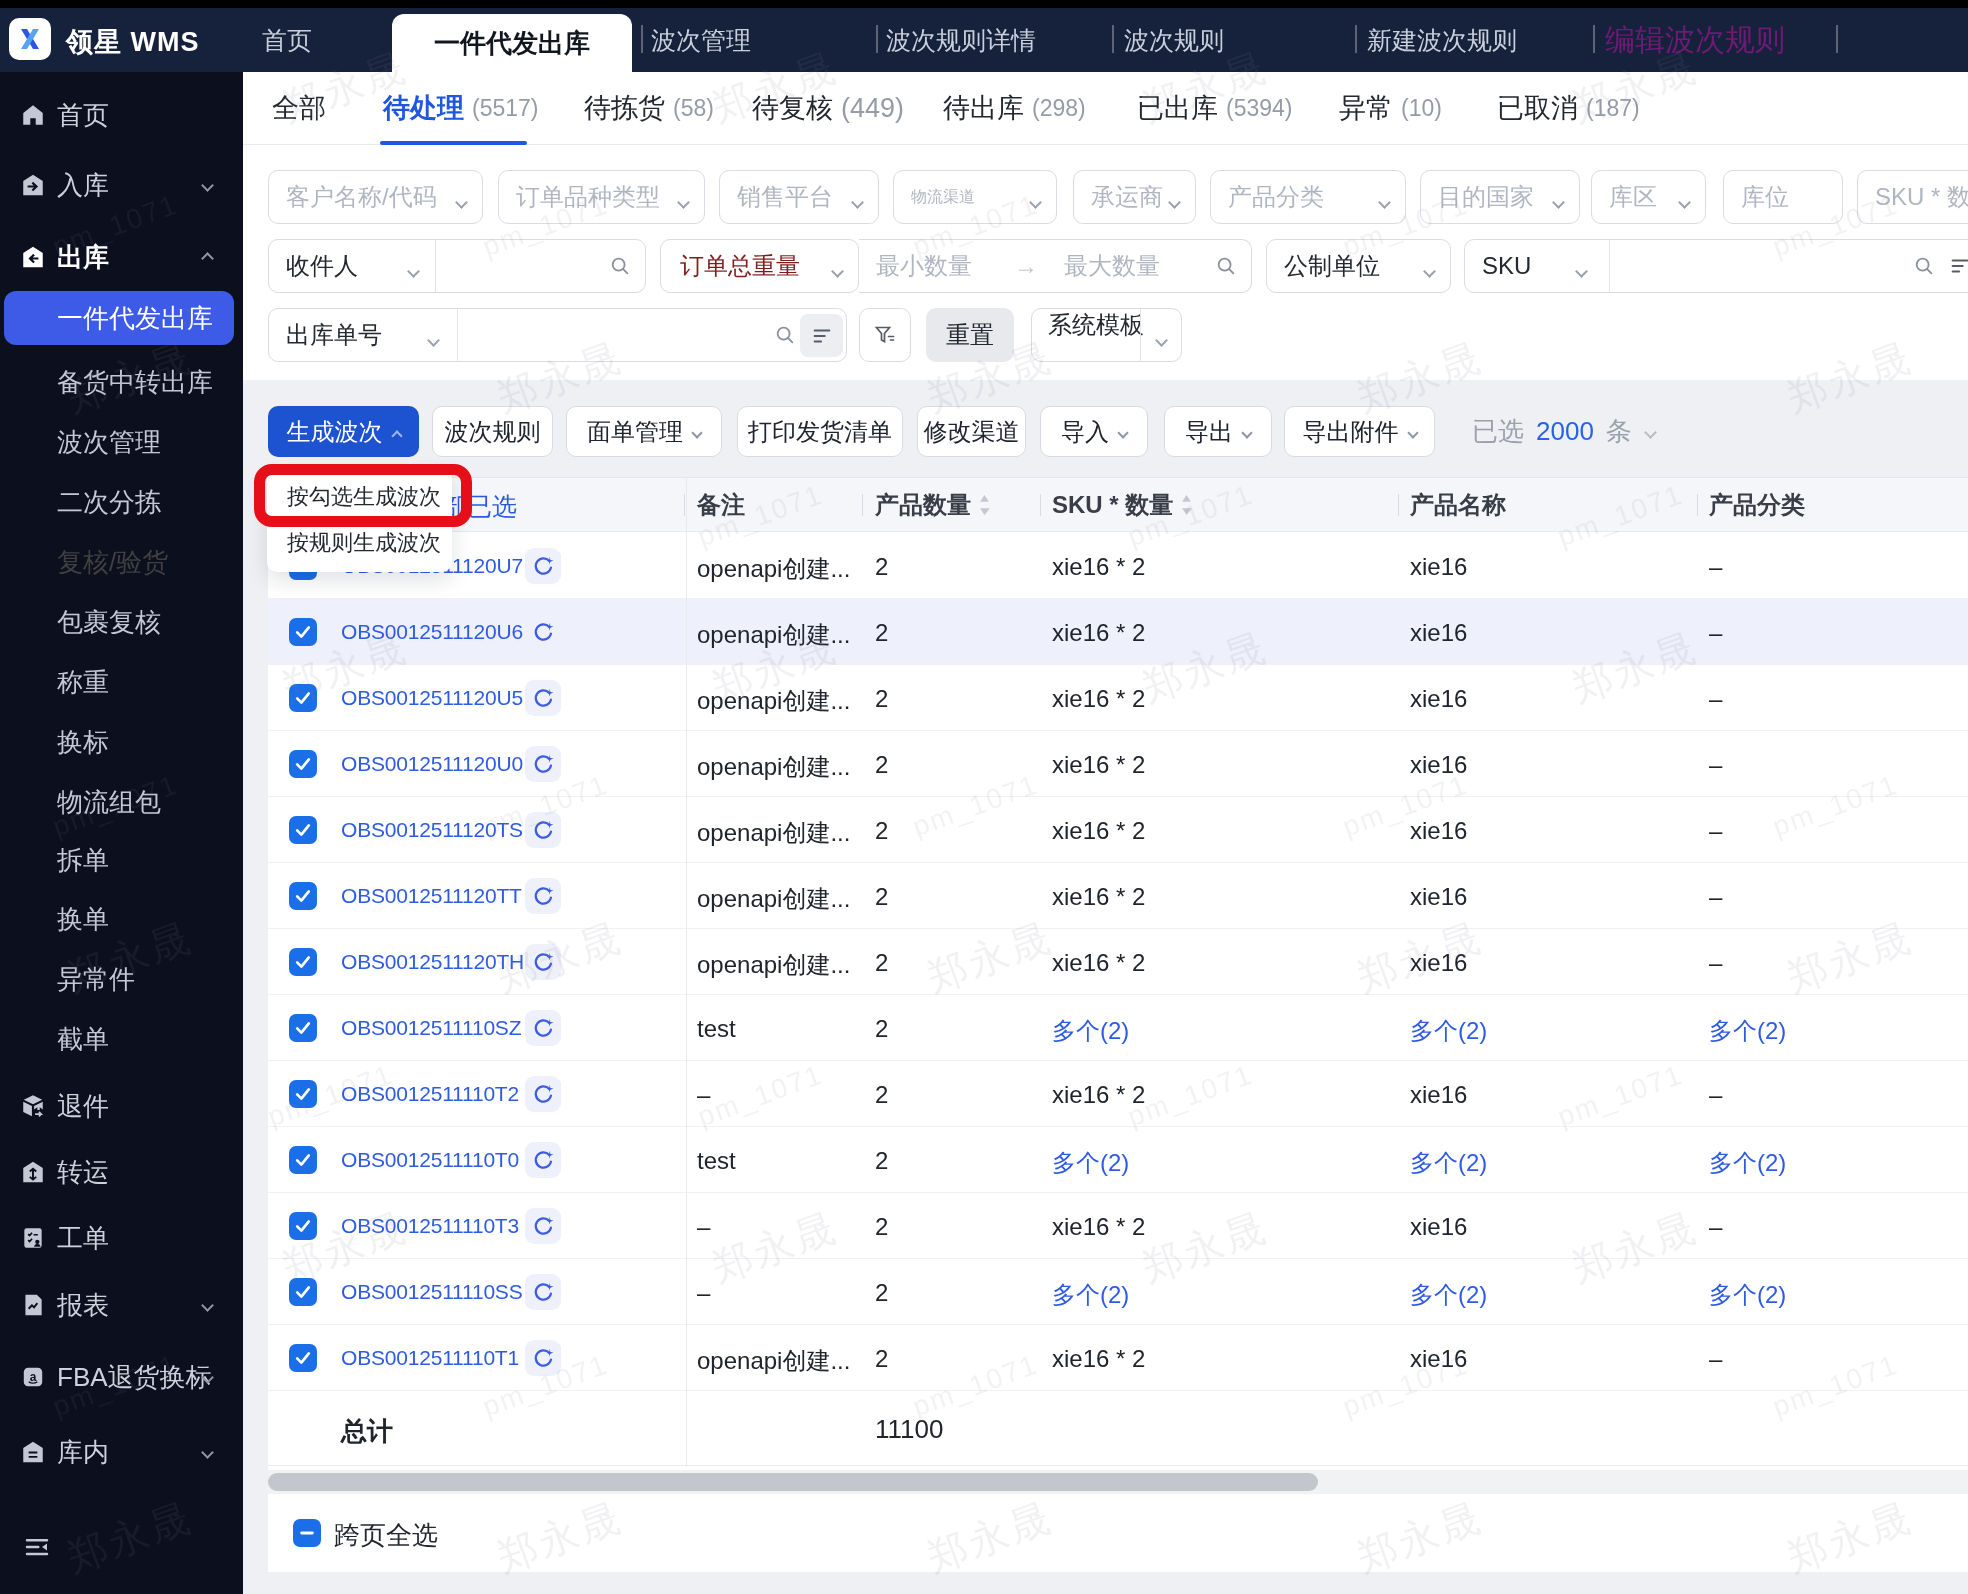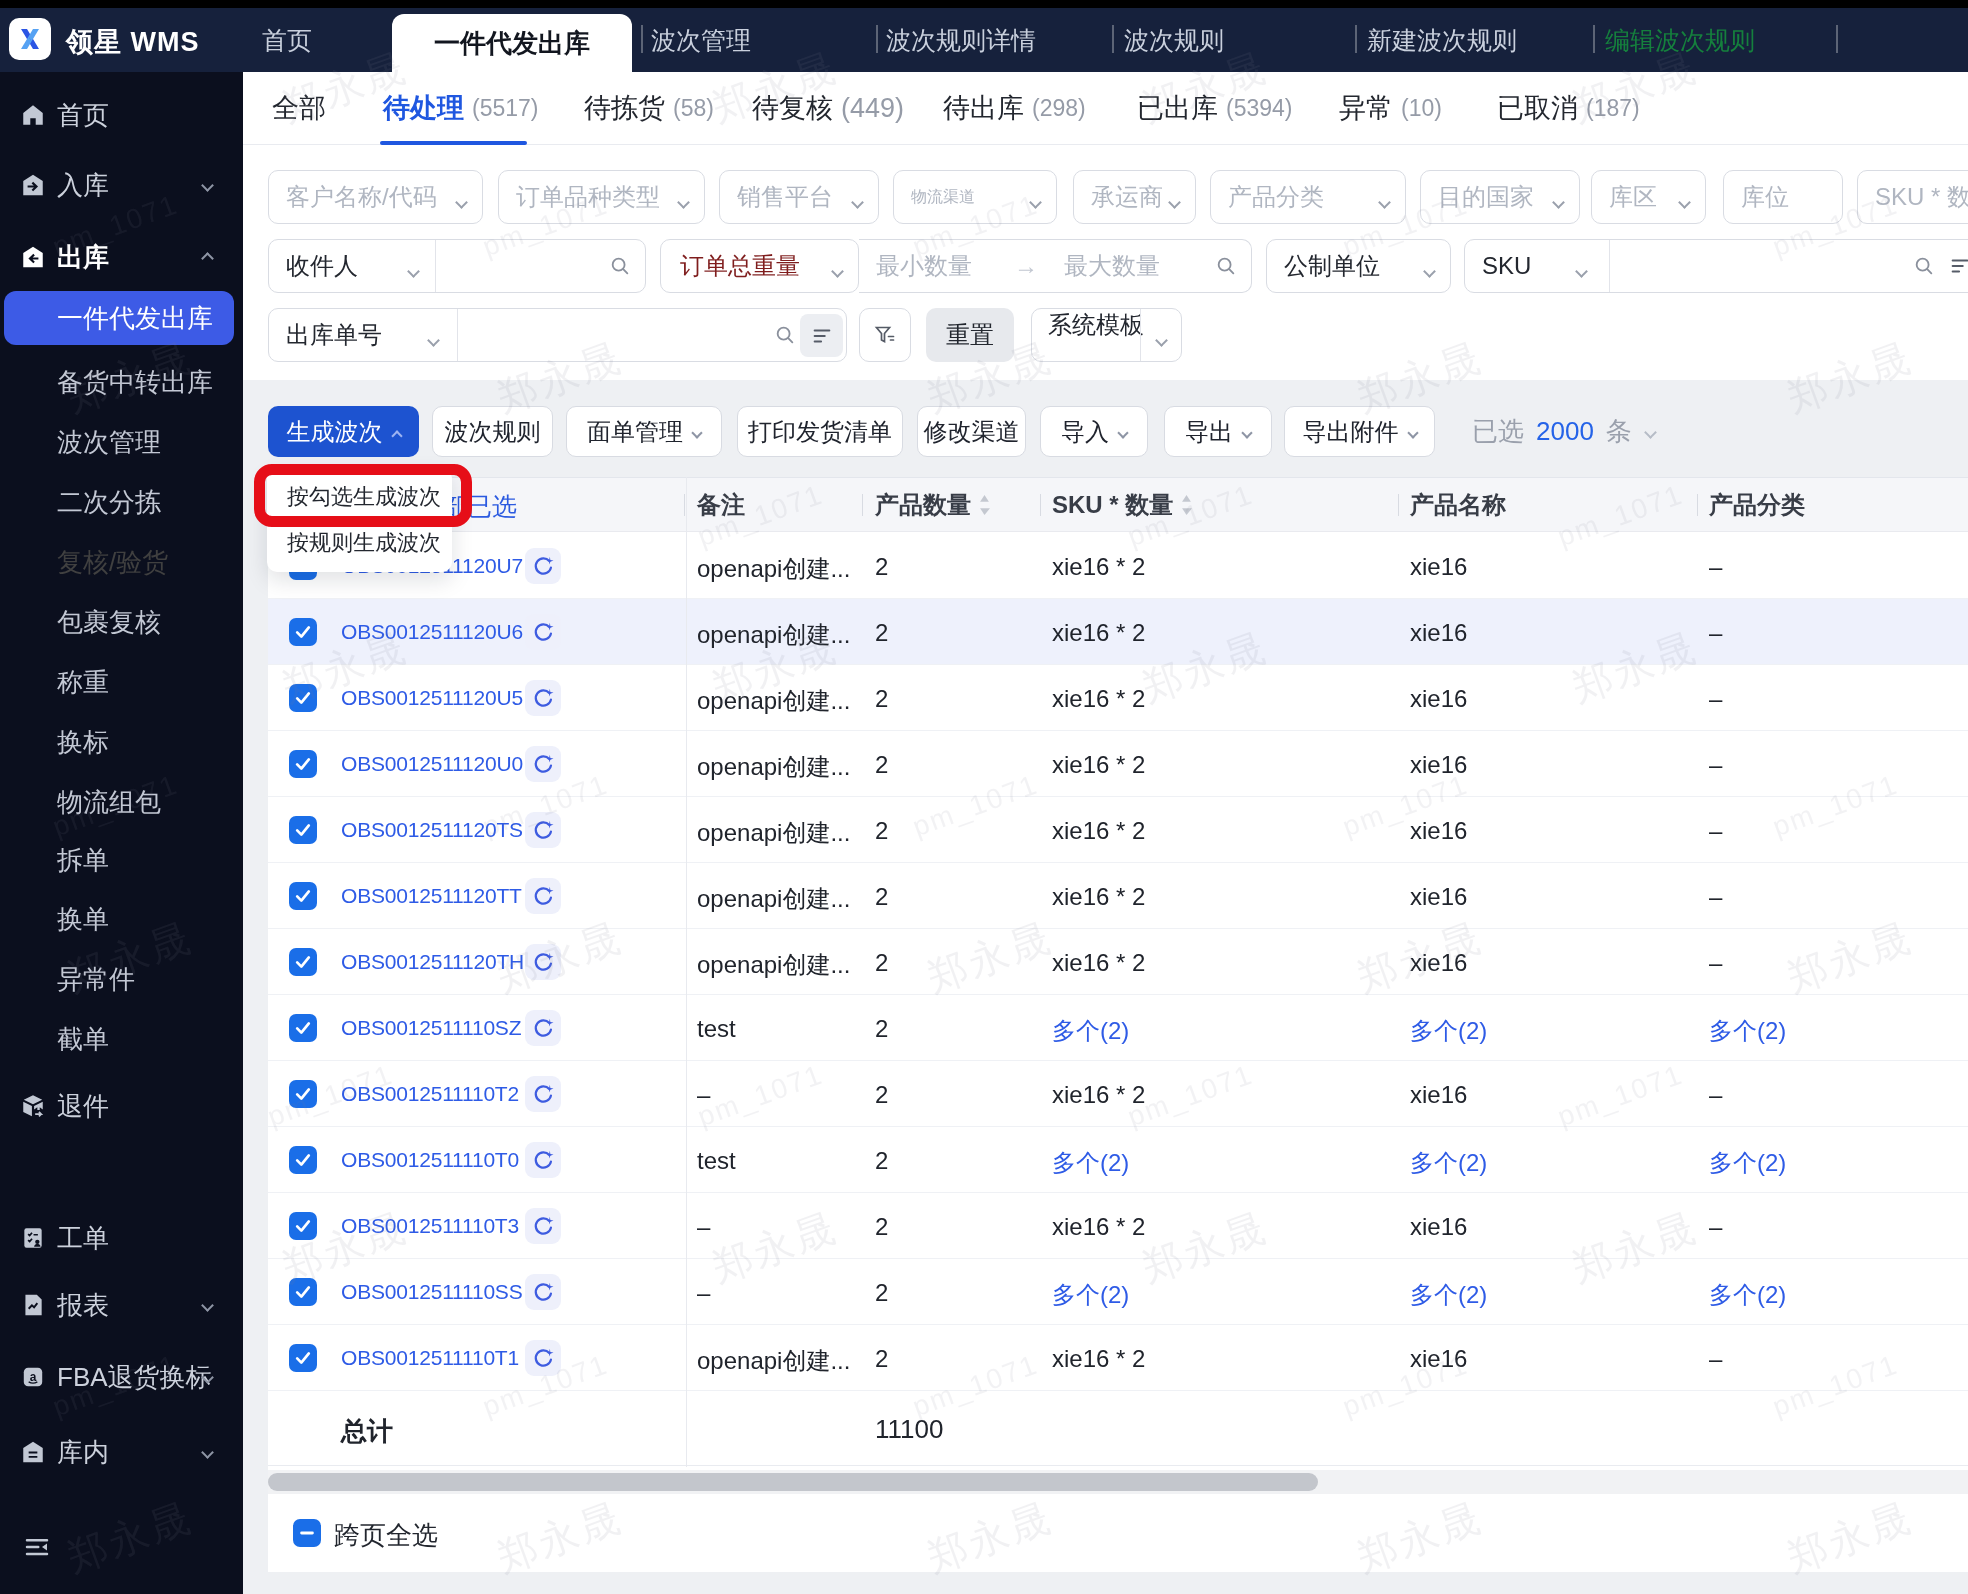--- a/index.html
+++ b/index.html
@@ -27,21 +27,21 @@
     <div style="position: absolute; left: 1112px; top: 25px; width: 2px; height: 28px; background: rgba(255, 255, 255, 0.3);"></div>
     <div style="position: absolute; left: 1355px; top: 25px; width: 2px; height: 28px; background: rgba(255, 255, 255, 0.3);"></div>
     <div style="position: absolute; left: 1593px; top: 25px; width: 2px; height: 28px; background: rgba(255, 255, 255, 0.3);"></div>
     <div style="position: absolute; left: 1836px; top: 25px; width: 2px; height: 28px; background: rgba(255, 255, 255, 0.3);"></div>
     <div style="position: absolute; left: 262px; top: 8px; height: 64px; display: flex; align-items: center; font-size: 25px; color: rgb(201, 208, 221);">首页</div>
     <div style="position: absolute; left: 392px; top: 14px; width: 240px; height: 58px; background: rgb(255, 255, 255); border-radius: 12px 12px 0px 0px; display: flex; align-items: center; justify-content: center; font-size: 26px; font-weight: bold; color: rgb(18, 22, 31); z-index: 2;">一件代发出库</div>
     <div style="position: absolute; left: 651px; top: 8px; height: 64px; display: flex; align-items: center; font-size: 25px; color: rgb(201, 208, 221);">波次管理</div>
     <div style="position: absolute; left: 886px; top: 8px; height: 64px; display: flex; align-items: center; font-size: 25px; color: rgb(201, 208, 221);">波次规则详情</div>
     <div style="position: absolute; left: 1124px; top: 8px; height: 64px; display: flex; align-items: center; font-size: 25px; color: rgb(201, 208, 221);">波次规则</div>
     <div style="position: absolute; left: 1367px; top: 8px; height: 64px; display: flex; align-items: center; font-size: 25px; color: rgb(201, 208, 221);">新建波次规则</div>
-    <div style="position: absolute; left: 1605px; top: 8px; height: 64px; display: flex; align-items: center; font-size: 25px; color: #15803d;">编辑波次规则</div>
+    <div style="position: absolute; left: 1605px; top: 8px; height: 64px; display: flex; align-items: center; font-size: 30px; color: #701a75;">编辑波次规则</div>
     <div style="position: absolute; left: 0px; top: 72px; width: 243px; height: 1522px; background: rgb(11, 15, 30);"></div>
     <div style="position: absolute; left: 0px; top: 88px; width: 243px; height: 54px; display: flex; align-items: center;">
       <div style="position: absolute; left: 20px; width: 26px; height: 26px; display: flex; align-items: center; justify-content: center;">
         <svg width="26" height="26" viewBox="0 0 24 24">
           <path d="M12 3 3 10.2V21h6.5v-6h5v6H21V10.2z" fill="#c2c8d4"></path>
         </svg>
       </div>
       <div style="margin-left: 57px; font-size: 26px; color: rgb(204, 209, 220);">首页</div>
     </div>
     <div style="position: absolute; left: 0px; top: 158px; width: 243px; height: 54px; display: flex; align-items: center;">
@@ -104,20 +104,29 @@
       <div style="margin-left: 57px; font-size: 26px; color: rgb(195, 200, 212);">截单</div>
     </div>
     <div style="position: absolute; left: 0px; top: 1079px; width: 243px; height: 54px; display: flex; align-items: center;">
       <div style="position: absolute; left: 20px; width: 26px; height: 26px; display: flex; align-items: center; justify-content: center;">
         <svg width="26" height="26" viewBox="0 0 24 24">
           <path d="M12 2 3.5 6.2 12 10.4l8.5-4.2zM3 8l8 4v9.5L3 17.5zM21 8l-8 4v3.2l3-2v2.6h2.2v-2.6l2.8 2z" fill="#c2c8d4"></path>
           <path d="M14 19.5h5.5l-2-2m2 2-2 2" stroke="#c2c8d4" stroke-width="1.6" fill="none"></path>
         </svg>
       </div>
       <div style="margin-left: 57px; font-size: 26px; color: rgb(204, 209, 220);">退件</div>
+    </div>
+    <div style="position: absolute; left: 0px; top: 1145px; width: 243px; height: 54px; display: flex; align-items: center;">
+      <div style="position: absolute; left: 20px; width: 26px; height: 26px; display: flex; align-items: center; justify-content: center;">
+        <svg width="26" height="26" viewBox="0 0 24 24">
+          <path d="M12 2.5 3 8.4V21.5h18V8.4z" fill="#c2c8d4"></path>
+          <path d="M9 11.5 12 9l3 2.5M9 16.5l3 2.5 3-2.5M12 9.5v9" stroke="#0b0f1e" stroke-width="1.8" fill="none"></path>
+        </svg>
+      </div>
+      <div style="margin-left: 57px; font-size: 26px; color: rgb(204, 209, 220);">转运</div>
     </div>
     <div style="position: absolute; left: 0px; top: 1211px; width: 243px; height: 54px; display: flex; align-items: center;">
       <div style="position: absolute; left: 20px; width: 26px; height: 26px; display: flex; align-items: center; justify-content: center;">
         <svg width="26" height="26" viewBox="0 0 24 24">
           <rect x="4" y="3" width="16" height="18" rx="2" fill="#c2c8d4"></rect>
           <path d="M7.5 8.5l1.4 1.3 2.2-2.6M12.5 9h4M7.5 14l1.4 1.3 2.2-2.6" stroke="#0b0f1e" stroke-width="1.6" fill="none"></path>
           <circle cx="16" cy="15.5" r="2" fill="#0b0f1e"></circle>
           <path d="M13 20c.4-1.7 1.6-2.6 3-2.6s2.6.9 3 2.6z" fill="#0b0f1e"></path>
         </svg>
       </div>

